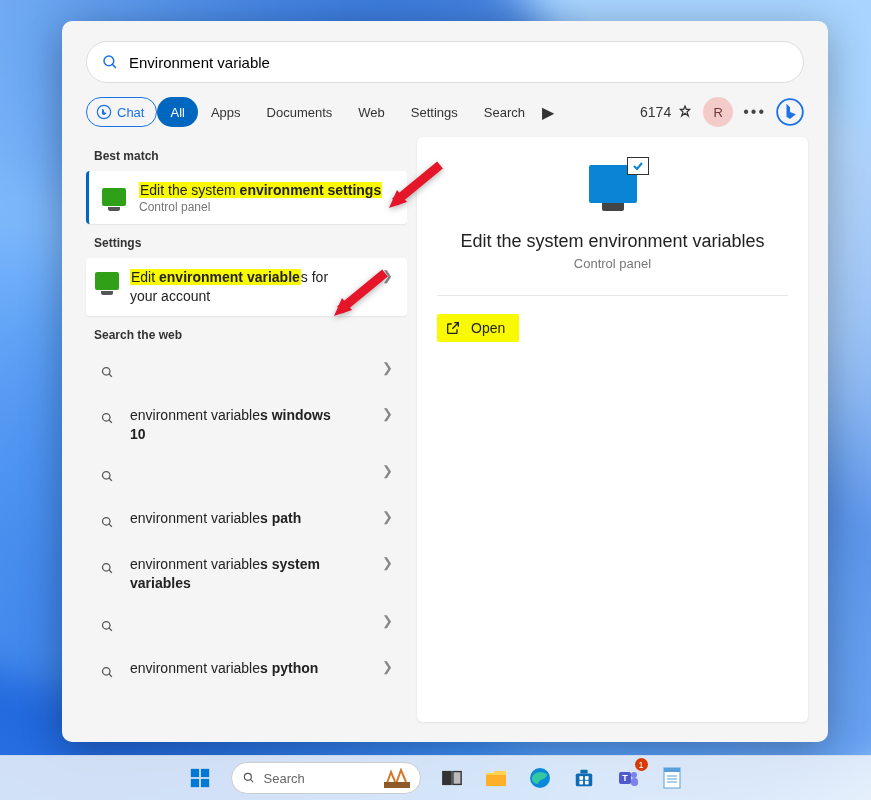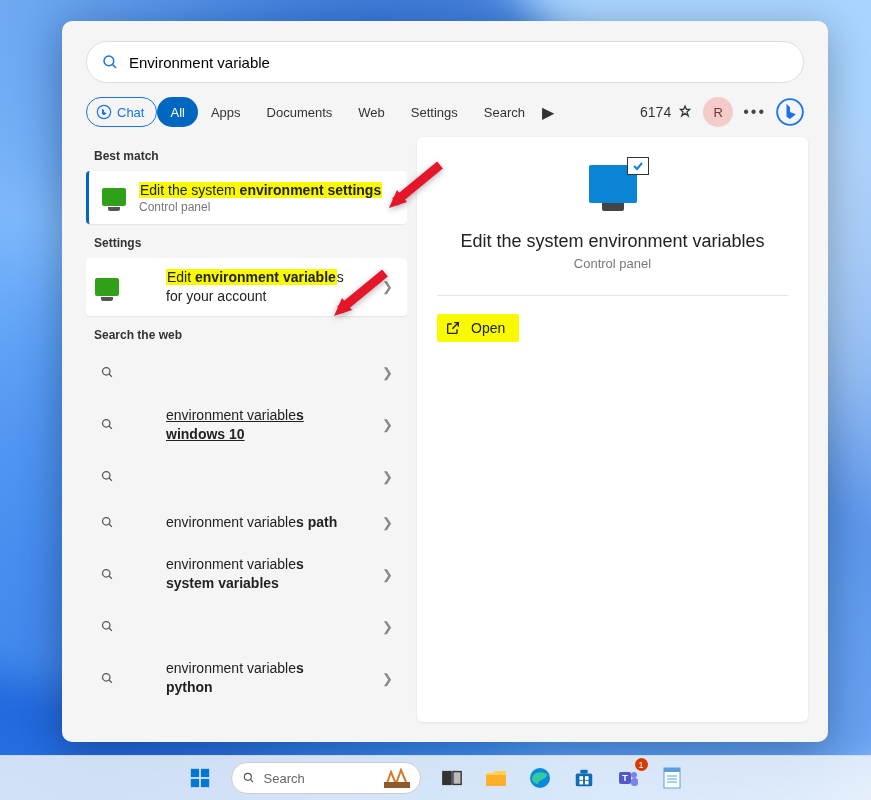--- a/index.html
+++ b/index.html
@@ -48,22 +48,22 @@
   background:#fff; border-radius:4px; padding:10px; display:flex; align-items:center;
   box-shadow:0 1px 2px rgba(0,0,0,.07); position:relative; cursor:pointer;
 }
 .card.bestmatch { border-left:3px solid #0067c0; }
 .result-icon { width:30px; height:30px; margin-right:10px; flex-shrink:0; display:flex; align-items:center; justify-content:center;}
 .hl { background:#f9f900; padding:0 1px;}
 .result-title { font-size:14px; color:#222; line-height:1.35;}
 .result-sub { font-size:12px; color:#777;}
 
 .listrow {
-  display:flex; align-items:center; padding:10px 8px; cursor:pointer;
-  border-radius:4px; position:relative;gap:36px;
+  display:flex; padding:10px 8px; cursor:pointer;
+  border-radius:4px; position:relative;
 }
 .listrow .result-icon{ width:26px; height:26px;}
 .chevron { margin-left:auto; color:#888; font-size:13px; padding-right:6px;}
 .search-glyph { color:#666;}
 
 .preview {
   background:#fff; border-radius:6px; padding:28px 20px 380px; margin-top:0px;
   display:flex; flex-direction:column; align-items:center;
   box-shadow:0 1px 3px rgba(0,0,0,.08);
 }
@@ -194,21 +194,21 @@
             </div>
             <span class="chevron">❯</span>
           </div>
           <div class="listrow">
             <div class="result-icon search-glyph">
               <svg width="15" height="15" viewBox="0 0 24 24" fill="none" stroke="#555" stroke-width="2">
                 <circle cx="10" cy="10" r="6"></circle>
                 <line x1="19" y1="19" x2="14.5" y2="14.5"></line>
               </svg>
             </div>
-            <div class="result-title" style="max-width:220px;text-decoration:underline;"><span>environment variable</span><b>s windows 10</b><span style="color:#777;"></span></div>
+            <div class="result-title" style="max-width:220px;"><span>environment variable</span><b>s windows 10</b><span style="color:#777;"></span></div>
             <span class="chevron">❯</span>
           </div>
           <div class="listrow">
             <div class="result-icon search-glyph">
               <svg width="15" height="15" viewBox="0 0 24 24" fill="none" stroke="#555" stroke-width="2">
                 <circle cx="10" cy="10" r="6"></circle>
                 <line x1="19" y1="19" x2="14.5" y2="14.5"></line>
               </svg>
             </div>
             <span class="chevron">❯</span>

